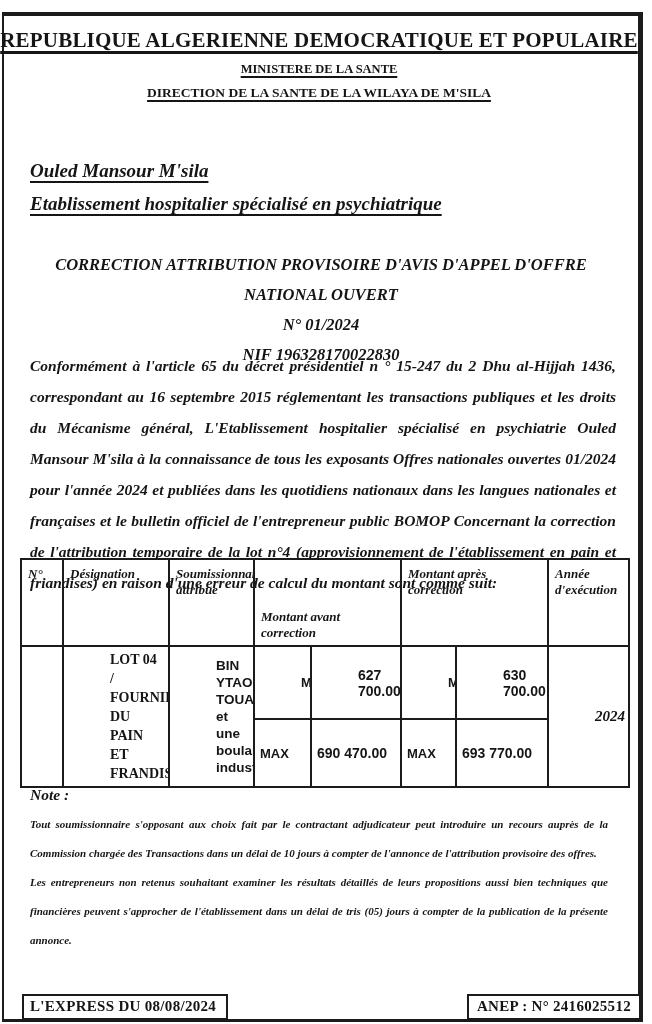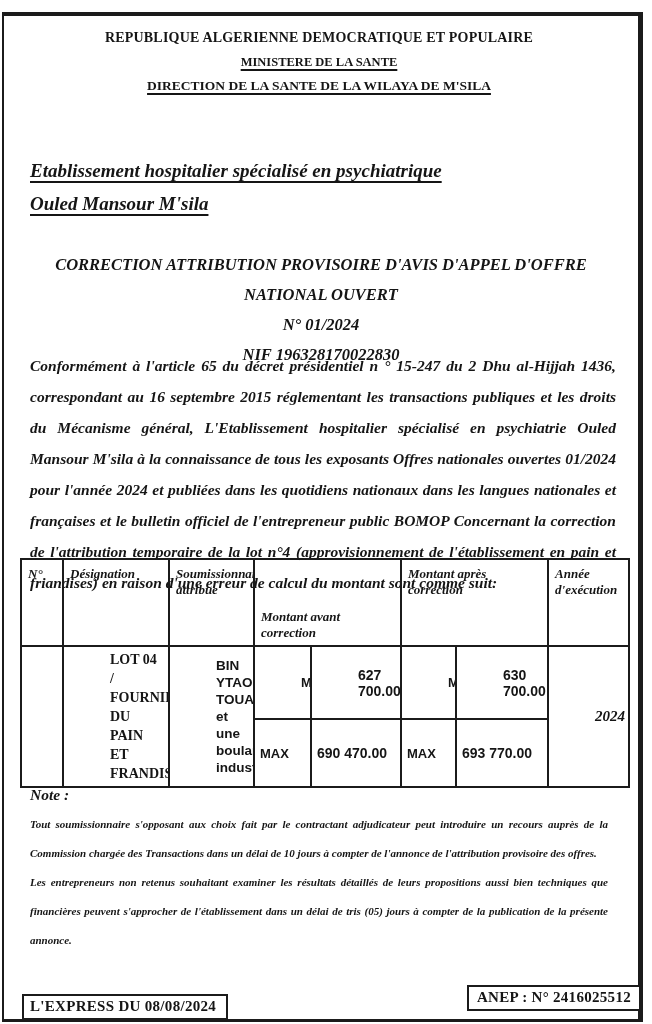--- a/index.html
+++ b/index.html
@@ -15,22 +15,22 @@
     position: absolute;
     left: 2px; top: 12px; right: 9px; bottom: 2px;
     border-top: 4px solid #1b1b1b;
     border-right: 5px solid #1b1b1b;
     border-left: 2px solid #1b1b1b;
     border-bottom: 3px solid #1b1b1b;
   }
   
   .hdr { position: absolute; left: 0; right: 14px; top: 28px; text-align: center; }
   .hdr-republic {
-    font-size: 14px; font-weight: bold; letter-spacing: 0.2px;
-    text-decoration-thickness: 2.5px; text-underline-offset: 4px;
+    font-size: 21px; font-weight: bold; letter-spacing: 0.2px;
+    text-decoration: underline; text-decoration-thickness: 2.5px; text-underline-offset: 4px;
     display: inline-block;
     text-align: right;
   }
   .hdr-ministry {
     margin-top: 9px; font-size: 12.5px; font-weight: bold;
     text-decoration: underline; text-decoration-thickness: 1.5px; text-underline-offset: 3px;
   }
   .hdr-direction {
     margin-top: 8px; font-size: 13.5px; font-weight: bold;
     text-decoration: underline; text-decoration-thickness: 1.5px; text-underline-offset: 3px;
@@ -92,40 +92,40 @@
     text-align: justify; line-height: 29px;
   }
   
   .footer-journal {
     position: absolute; left: 22px; bottom: 4px;
     border: 2px solid #1b1b1b; padding: 2px 10px 3px 6px;
     font-size: 15px; font-weight: bold; letter-spacing: 0.3px;
     background: #ffffff;
   }
   .footer-anep {
-    position: absolute; right: 11px; bottom: 13px;
+    position: absolute; right: 11px; bottom: 4px;
     border: 2px solid #1b1b1b; padding: 2px 8px 3px 8px;
     font-size: 15px; font-weight: bold; letter-spacing: 0.3px;
     background: #ffffff;
   }
 </style>
 </head>
 <body>
 
 <div class="frame"></div>
 
 <div class="hdr">
   <div><span class="hdr-republic">REPUBLIQUE ALGERIENNE DEMOCRATIQUE ET POPULAIRE</span></div>
   <div class="hdr-ministry">MINISTERE DE LA SANTE</div>
   <div class="hdr-direction">DIRECTION DE LA SANTE DE LA WILAYA DE M'SILA</div>
 </div>
 
 <div class="estab">
+  <div class="estab-line">Ouled Mansour M'sila</div>
   <div class="estab-line">Etablissement hospitalier spécialisé en psychiatrique</div>
-  <div class="estab-line">Ouled Mansour M'sila</div>
 </div>
 
 <div class="title-block">
   <div class="title-line">CORRECTION ATTRIBUTION PROVISOIRE D'AVIS D'APPEL D'OFFRE NATIONAL OUVERT</div>
   <div class="title-line">N° 01/2024</div>
   <div class="title-line">NIF 196328170022830</div>
 </div>
 
 <div class="body-par">Conformément à l'article 65 du décret présidentiel n ° 15-247 du 2 Dhu al-Hijjah 1436, correspondant au 16 septembre 2015 réglementant les transactions publiques et les droits du Mécanisme général, L'Etablissement hospitalier spécialisé en psychiatrie Ouled Mansour M'sila  à la connaissance de tous les exposants Offres nationales ouvertes 01/2024 pour l'année 2024 et publiées dans les quotidiens nationaux dans les langues nationales et françaises et le bulletin officiel de l'entrepreneur public BOMOP Concernant la correction de l'attribution temporaire de la lot  n°4 (approvisionnement de l'établissement en pain et friandises) en raison d'une erreur de calcul du montant sont comme suit:</div>
 

